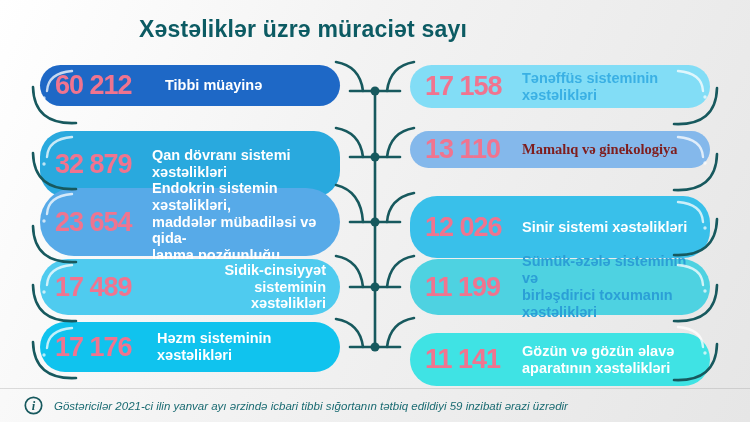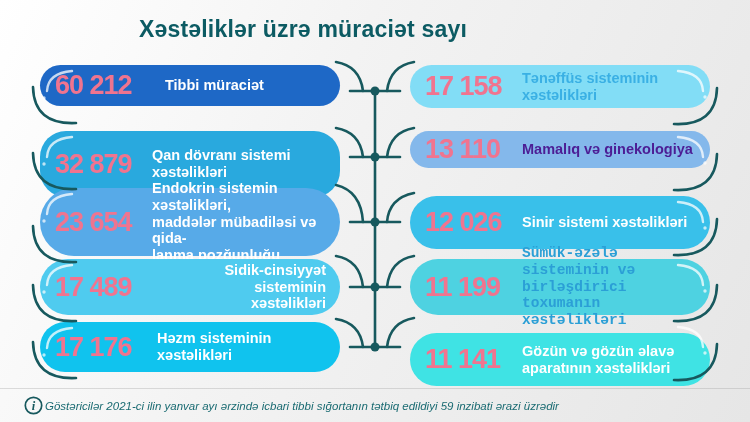--- a/index.html
+++ b/index.html
@@ -32,33 +32,33 @@
     font-size:14.5px;font-weight:700;line-height:1.16;
     white-space:pre-line;margin-left:9px;color:#fff;
   }
   svg.overlay{position:absolute;left:0;top:0;pointer-events:none;}
   .footer{
     position:absolute;left:0;top:388px;width:750px;height:34px;
     border-top:1px solid rgba(160,160,160,.35);
     display:flex;align-items:center;box-sizing:border-box;padding-left:24px;
   }
   .footer .note{
-    font-style:italic;font-size:11.5px;color:#1a6b72;margin-left:2px;
+    font-style:italic;font-size:11.5px;color:#1a6b72;margin-left:11px;
   }
 </style>
 </head>
 <body>
 
 <div class="canvas">
 
   <div class="title">Xəstəliklər üzrə müraciət sayı</div>
 
   <div class="pill left" style="top: 65px; height: 41px; border-radius: 26px; background-color: rgb(30, 104, 198);">
     <div class="num">60 212</div>
-    <div class="lbl" style="margin-left: 22px; color: rgb(255, 255, 255);">Tibbi müraciət</div>
+    <div class="lbl" style="margin-left: 22px; color: rgb(255, 255, 255);">Tibbi müayinə</div>
   </div>
   <div class="pill left" style="top: 131px; height: 66px; border-radius: 26px; background-color: rgb(41, 169, 222);">
     <div class="num">32 879</div>
     <div class="lbl" style="color: rgb(255, 255, 255);">Qan dövranı sistemi xəstəlikləri</div>
   </div>
   <div class="pill left" style="top: 188px; height: 68px; border-radius: 34px; background-color: rgb(87, 170, 232);">
     <div class="num">23 654</div>
     <div class="lbl" style="color: rgb(255, 255, 255);">Endokrin sistemin xəstəlikləri,
 maddələr mübadiləsi və qida-
 lanma pozğunluğu</div>
@@ -72,29 +72,29 @@
     <div class="num">17 176</div>
     <div class="lbl" style="margin-left: 14px; color: rgb(255, 255, 255);">Həzm sisteminin xəstəlikləri</div>
   </div>
 
   <div class="pill right" style="top: 65px; height: 43px; border-radius: 27px; background-color: rgb(130, 221, 246);">
     <div class="num">17 158</div>
     <div class="lbl" style="color: rgb(58, 176, 228);">Tənəffüs sisteminin xəstəlikləri</div>
   </div>
   <div class="pill right" style="top: 131px; height: 37px; border-radius: 27px; background-color: rgb(132, 184, 235);">
     <div class="num">13 110</div>
-    <div class="lbl" style="color: #4c1d95;">Mamalıq və ginekologiya</div>
+    <div class="lbl" style="color: #7f1d1d; font-family: Liberation Serif, serif;">Mamalıq və ginekologiya</div>
   </div>
-  <div class="pill right" style="top: 196px; height: 53px; border-radius: 27px; background-color: rgb(57, 192, 234);">
+  <div class="pill right" style="top: 196px; height: 62px; border-radius: 27px; background-color: rgb(57, 192, 234);">
     <div class="num">12 026</div>
     <div class="lbl" style="color: rgb(255, 255, 255);">Sinir sistemi xəstəlikləri</div>
   </div>
   <div class="pill right" style="top: 259px; height: 56px; border-radius: 28px; background-color: rgb(78, 210, 225);">
     <div class="num">11 199</div>
-    <div class="lbl" style="color: rgb(43, 159, 214); font-family: Liberation Mono, monospace;">Sümük-əzələ sisteminin və
+    <div class="lbl" style="color: rgb(43, 159, 214);">Sümük-əzələ sisteminin və
 birləşdirici toxumanın xəstəlikləri</div>
   </div>
   <div class="pill right" style="top: 321px; height: 53px; border-radius: 27px; background-color: rgb(63, 227, 228); margin-top: 12px;">
     <div class="num">11 141</div>
     <div class="lbl" style="color: rgb(255, 255, 255);">Gözün və gözün əlavə
 aparatının xəstəlikləri</div>
   </div>
 
   <svg class="overlay" width="750" height="422" viewBox="0 0 750 422">
     <g stroke="#17595e" stroke-width="2.6" fill="none" stroke-linecap="round">

